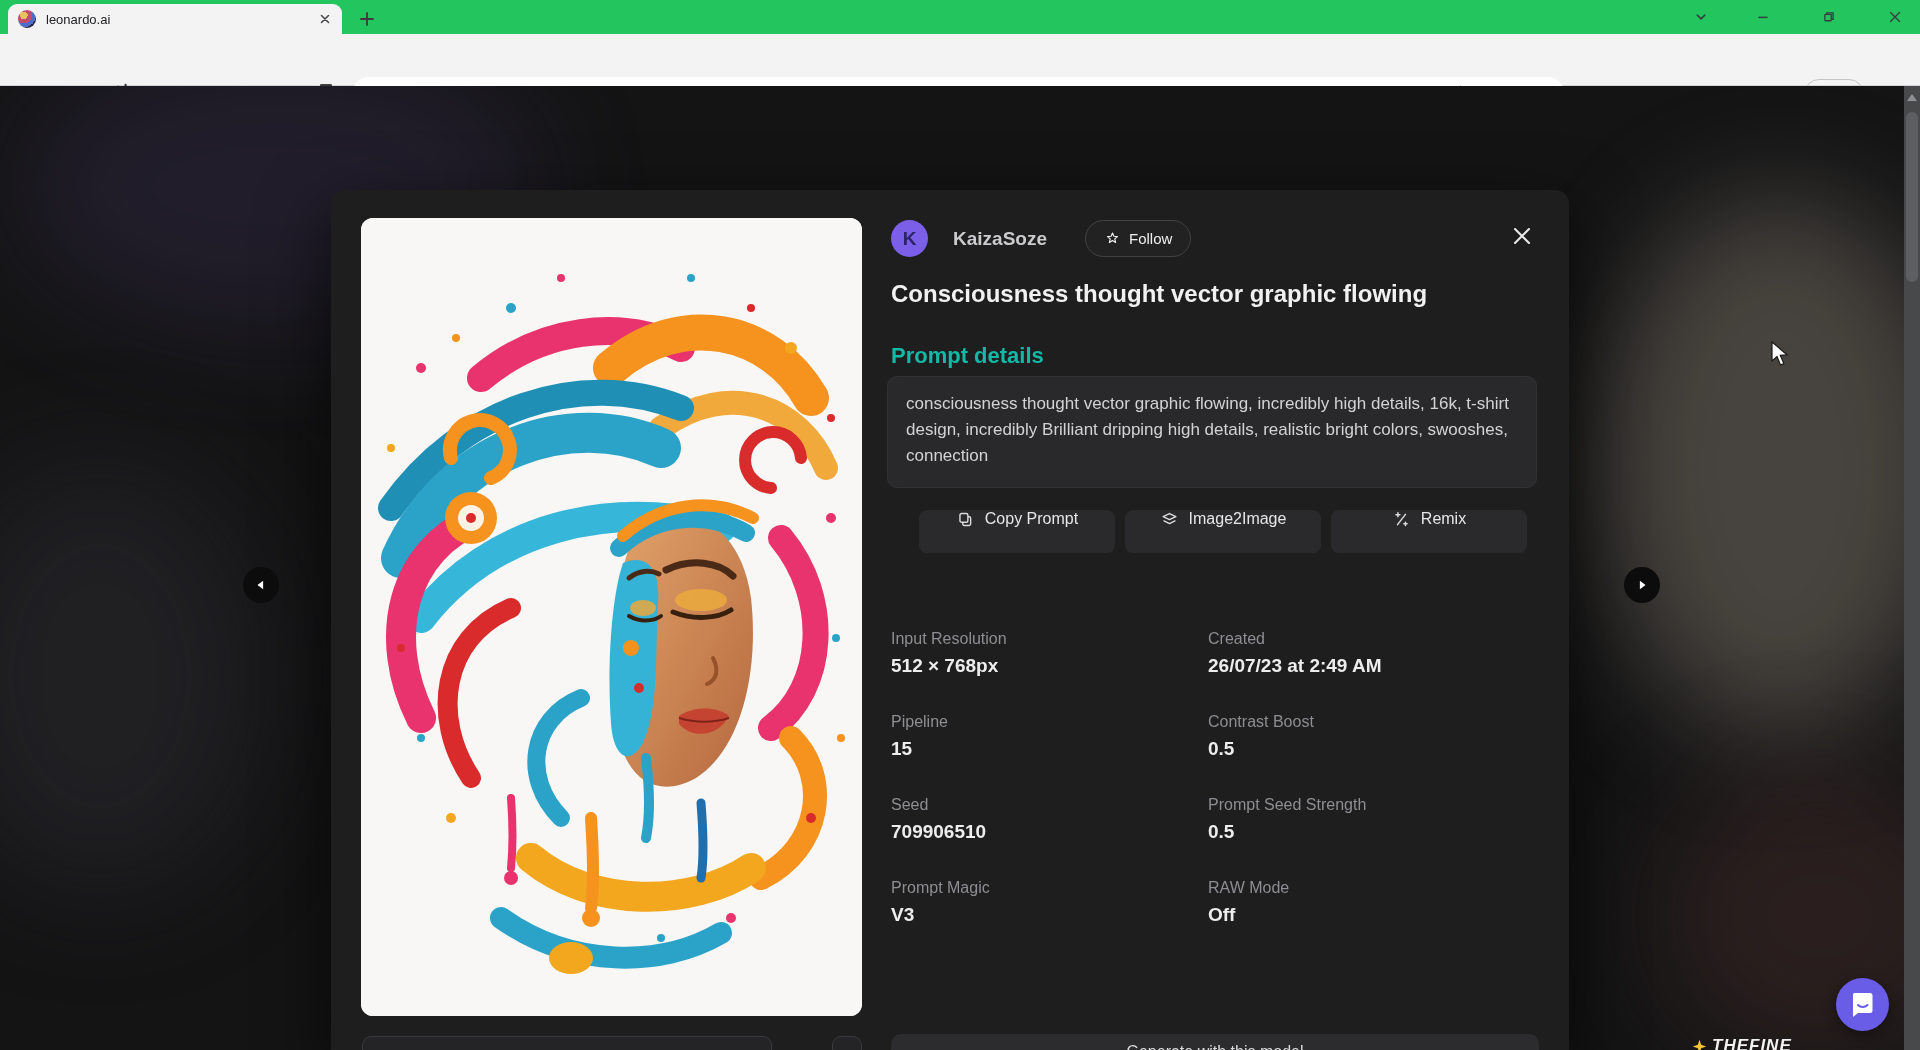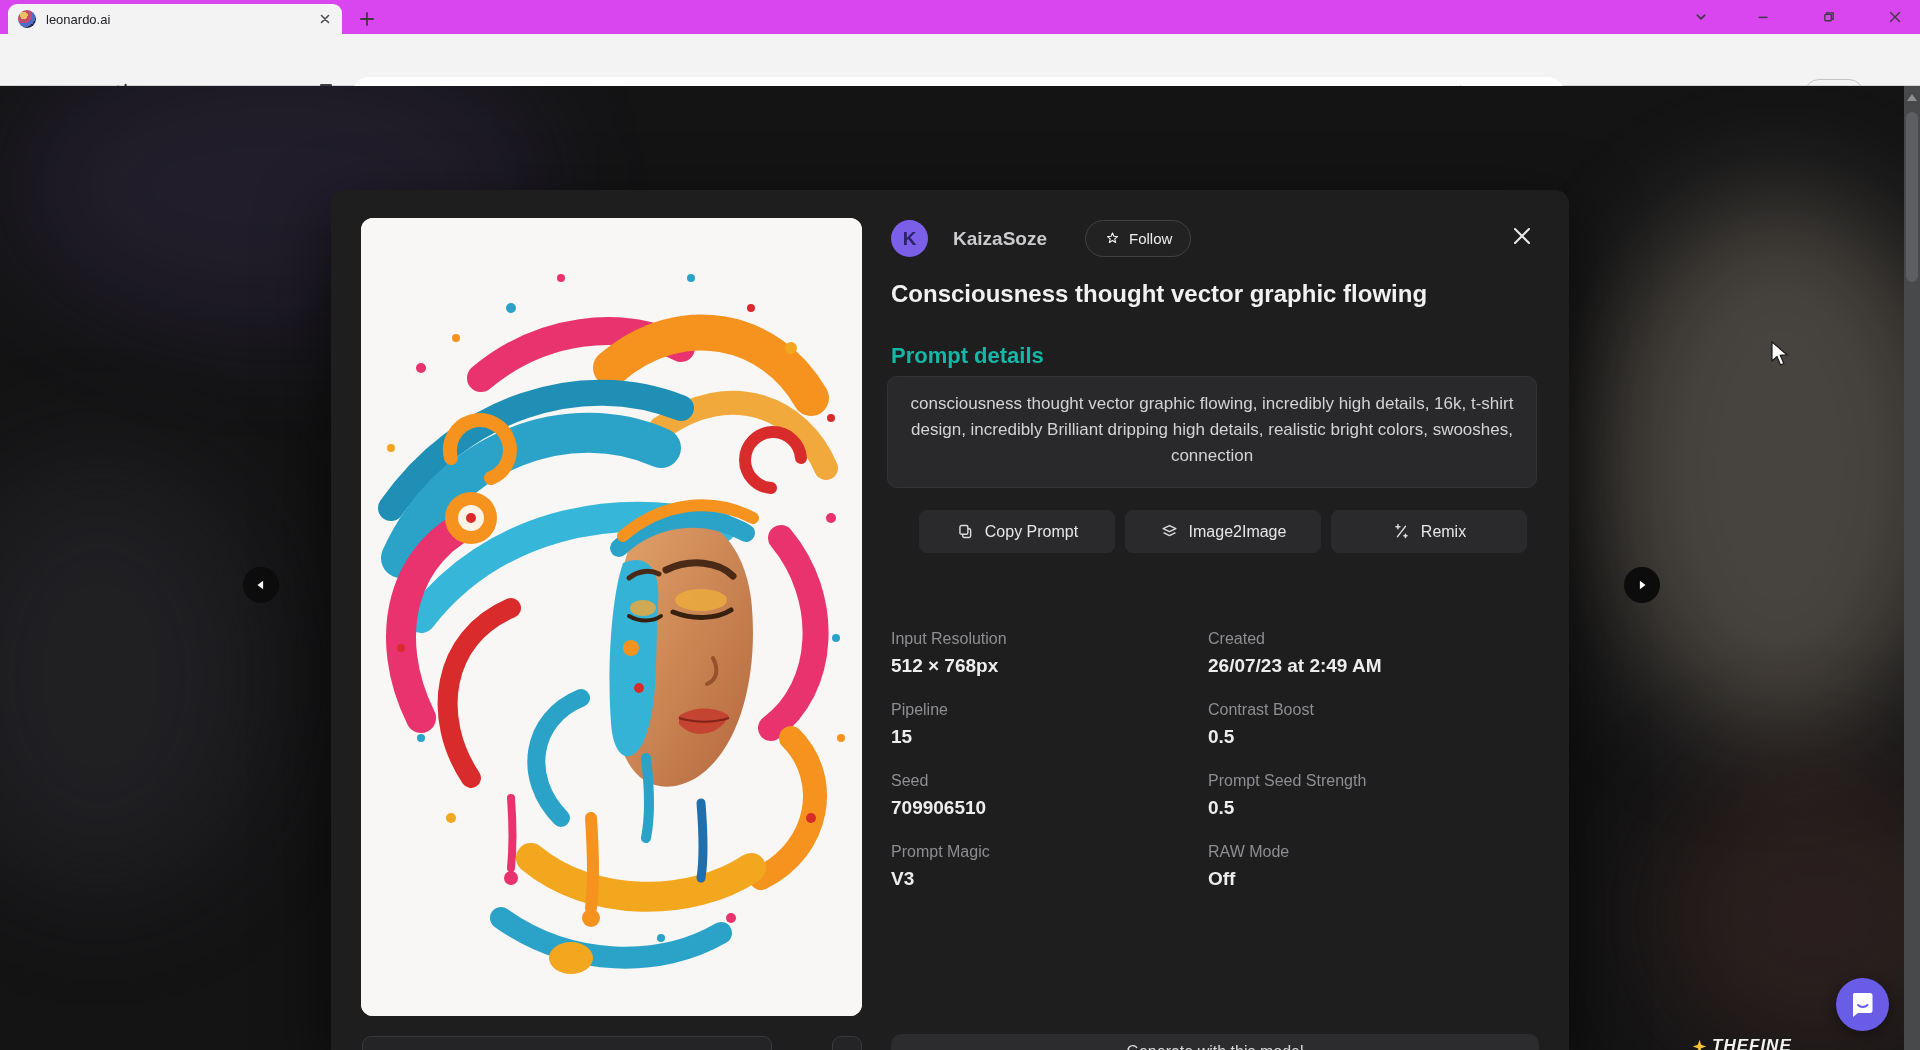--- a/index.html
+++ b/index.html
@@ -1,20 +1,20 @@
 <!DOCTYPE html>
 <html><head>
 <meta charset="utf-8">
 <style>
   * { margin:0; padding:0; box-sizing:border-box; }
   html,body { width:1920px; height:1050px; overflow:hidden; background:#0f0f10;
               font-family:"Liberation Sans","DejaVu Sans",sans-serif; }
 
   
-  .tabstrip { position:absolute; left:0; top:0; width:1920px; height:34px; background:#d946ef; }
+  .tabstrip { position:absolute; left:0; top:0; width:1920px; height:34px; background:#22c55e; }
   .tab { position:absolute; left:8px; top:4px; width:334px; height:30px; background:#f3f3f4;
          border-radius:9px 9px 0 0; display:flex; align-items:center; padding:0 10px; }
   .favicon { width:18px; height:18px; border-radius:50%;
              background:radial-gradient(circle at 32% 30%, #e8c25c 0 22%, #c44a6e 22% 45%, #4f6cc9 45% 68%, #2c2340 68%); }
   .tab-title { font-size:13px; color:#202124; margin-left:10px; flex:1; }
   .icon-btn { display:flex; align-items:center; justify-content:center; cursor:default; }
   .newtab { position:absolute; left:352px; top:5px; width:30px; height:28px; }
   .winctl { position:absolute; top:0; width:46px; height:33px; }
   .toolbar { position:absolute; left:0; top:34px; width:1920px; height:52px; background:#f3f3f4;
              border-bottom:1px solid #d5d5d7; }
@@ -48,26 +48,26 @@
             display:flex; align-items:center; justify-content:center; }
   .username { position:absolute; left:610px; top:38px; font-size:19px; font-weight:600; color:#cbcbce;margin-left:12px; }
   .follow-btn { position:absolute; left:754px; top:30px; height:37px; padding:0 18px; border-radius:19px;
                 border:1px solid #434346; background:rgba(255,255,255,.02); display:flex; align-items:center;
                 gap:8px; color:#ededee; font-size:15px; }
   .modal-close { position:absolute; left:1178px; top:33px; width:26px; height:26px; }
   .img-title { position:absolute; left:560px; top:90px; width:650px; font-size:24px; font-weight:700; color:#f1f1f2; }
   .prompt-heading { position:absolute; left:560px; top:153px; font-size:22px; font-weight:700; color:#14b8a6; }
   .prompt-box { position:absolute; left:556px; top:186px; width:650px; min-height:112px; background:#29292b;
                 border:1px solid #323234; border-radius:10px; padding:14px 18px; }
-  .prompt-text { font-size:17px; line-height:26px; color:#d3d3d5;text-align:center; }
+  .prompt-text { font-size:17px; line-height:26px; color:#d3d3d5; }
   .actions { position:absolute; left:588px; top:320px; width:608px; display:flex; gap:10px; }
-  .action-btn { flex:1; height:43px; background:#2a2a2c; border-radius:8px; display:flex; align-items:center;
+  .action-btn { flex:1; height:43px; background:#2a2a2c; border-radius:8px; display:flex; 
                 justify-content:center; gap:10px; color:#e6e6e8; font-size:16px; }
   .dgrid { position:absolute; left:560px; top:440px; width:650px; display:grid;
-           grid-template-columns:317px 1fr; row-gap:24px; }
+           grid-template-columns:317px 1fr; row-gap:36px; }
   .dlabel { font-size:16px; color:#8e8e92; margin-bottom:7px; }
   .dvalue { font-size:19px; font-weight:700; color:#ededee; display:flex; align-items:center; gap:9px; }
   .generate-btn { position:absolute; left:560px; top:844px; width:648px; height:46px; background:#2c2c2e;
                   border-radius:10px; display:flex; justify-content:center; align-items:flex-start;
                   padding-top:9px; color:#dadadc; font-size:16px; font-weight:500; }
   .thumb-partial { position:absolute; top:846px; height:30px; background:#242426; border:1px solid #3a3a3c;
                    border-radius:9px; }
 
   
   .nav-circle { position:absolute; width:36px; height:36px; border-radius:50%; background:#0c0c0d;

